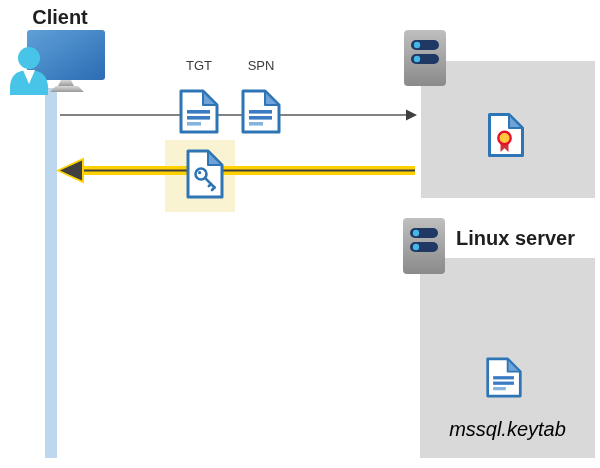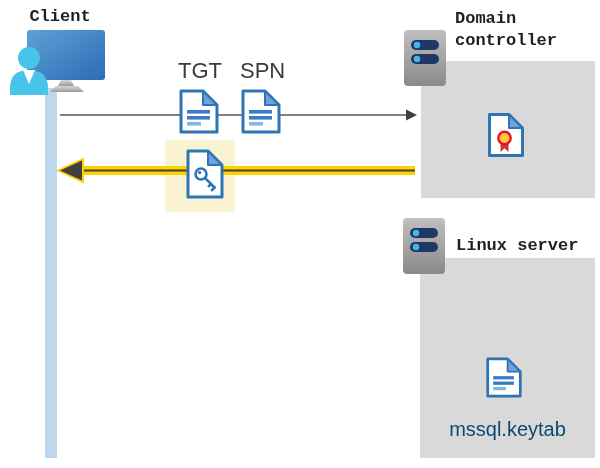--- a/index.html
+++ b/index.html
@@ -1,22 +1,22 @@
 <!DOCTYPE html>
 <html><head>
 <meta charset="utf-8">
 <style>
   * { margin:0; padding:0; box-sizing:border-box; }
   html,body { background:#ffffff; font-family:"Liberation Sans", sans-serif; }
   #canvas { position:relative; width:600px; height:468px; background:#ffffff; overflow:hidden; }
   .abs { position:absolute; }
   .panel { background:#d9d9d9; }
-  .heading { font-weight:bold; font-size:17px; color:#1f1f1f; line-height:22px;font-family:Liberation Mono, monospace; }
-  .label { font-size:22px; color:#3b3b3b; }
-  .filelabel { font-size:20px; color:#0c4a6e; text-align:center; }
+  .heading { font-weight:bold; font-size:20px; color:#1f1f1f; line-height:22px; }
+  .label { font-size:13px; color:#3b3b3b; }
+  .filelabel { font-size:20px; color:#000000; text-align:center;font-style:italic; }
   .center { text-align:center; }
   svg { display:block; }
 </style>
 </head>
 <body>
 
 <div id="canvas">
 
   <div class="abs panel" style="left:421px; top:61px; width:174px; height:137px;"></div>
 
@@ -149,19 +149,18 @@
       <rect x="9" y="34" width="14" height="3.6" fill="#85b4e0"></rect>
     </svg>
   </span>
 
   <div class="abs heading center" style="left:10px; top:6px; width:100px;">Client</div>
 
   <div class="abs label center" style="left:178px; top:58px; width:42px;">TGT</div>
 
   <div class="abs label center" style="left:240px; top:58px; width:42px;text-align:center;">SPN</div>
 
-  <div class="abs heading" style="left:455px; top:8px; width:112px;">Domain controller</div>
 
-  <div class="abs heading" style="left:456px; top:227px; width:140px; white-space:nowrap;margin-top:8px;">Linux server</div>
+  <div class="abs heading" style="left:456px; top:227px; width:140px; white-space:nowrap;">Linux server</div>
 
   <div class="abs filelabel" style="left:420px; top:418px; width:175px;">mssql.keytab</div>
 
 </div>
 
 </body></html>

